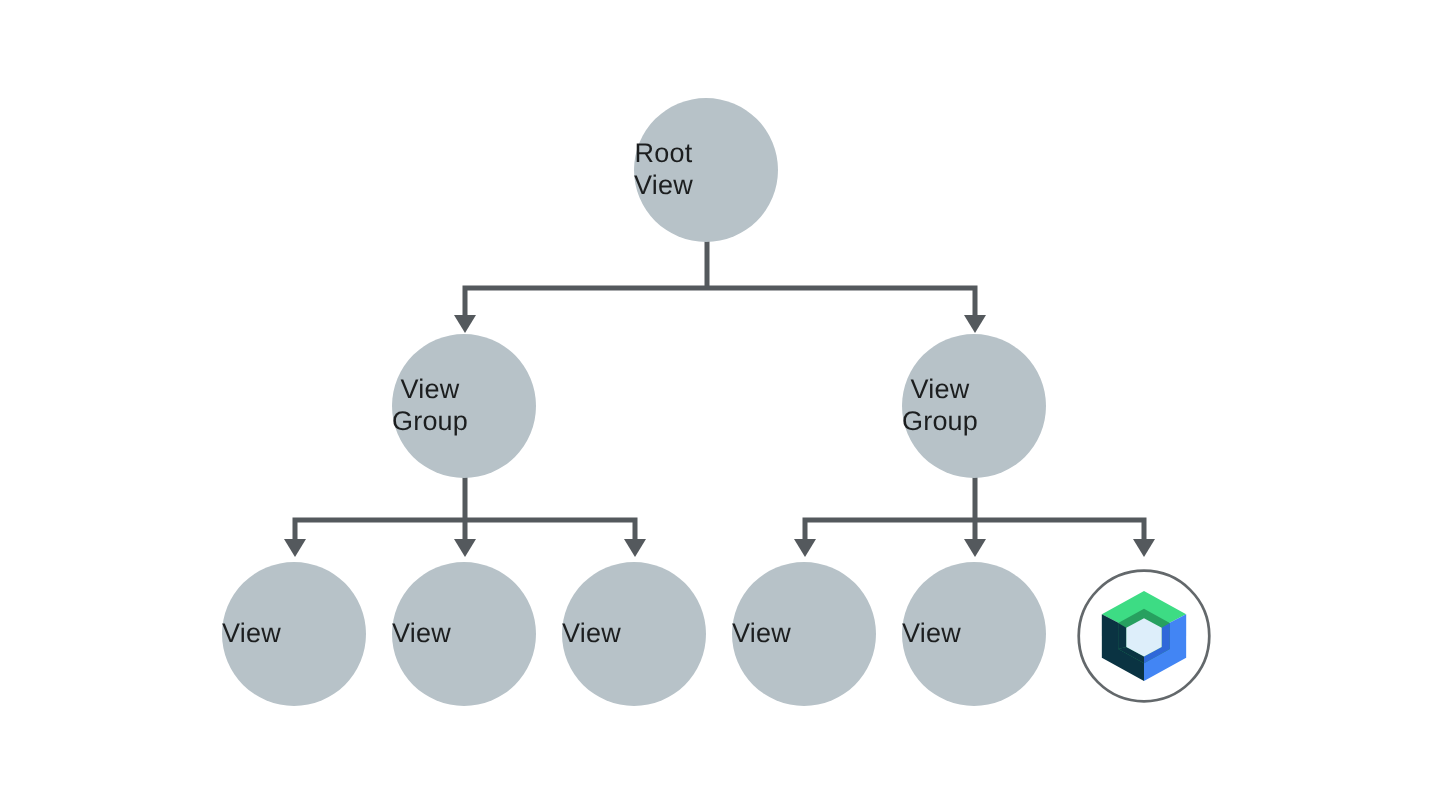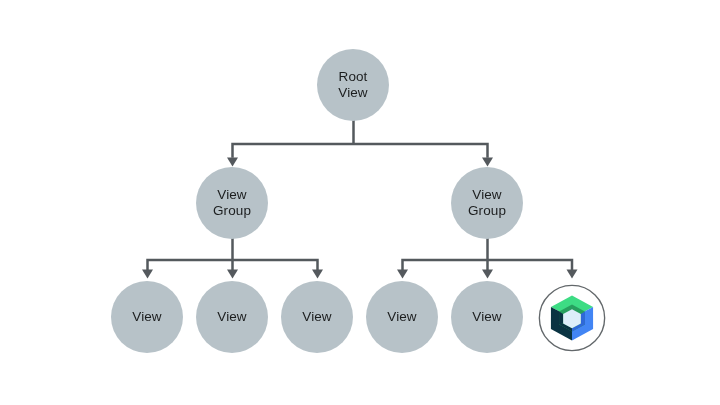--- a/index.html
+++ b/index.html
@@ -19,21 +19,20 @@
     stroke:#54595d;
     stroke-width:2.5;
   }
   .node{
     position:absolute;
     width:72px;height:72px;
     border-radius:50%;
     background:#b7c2c8;
     display:flex;
     align-items:center;
-    justify-content:center;
     text-align:center;
     color:#1c1e1f;
     font-size:13.5px;
     line-height:1.2;
     white-space:pre-line;
     letter-spacing:.1px;
   }
   .logo-node{
     position:absolute;
     width:68px;height:68px;

